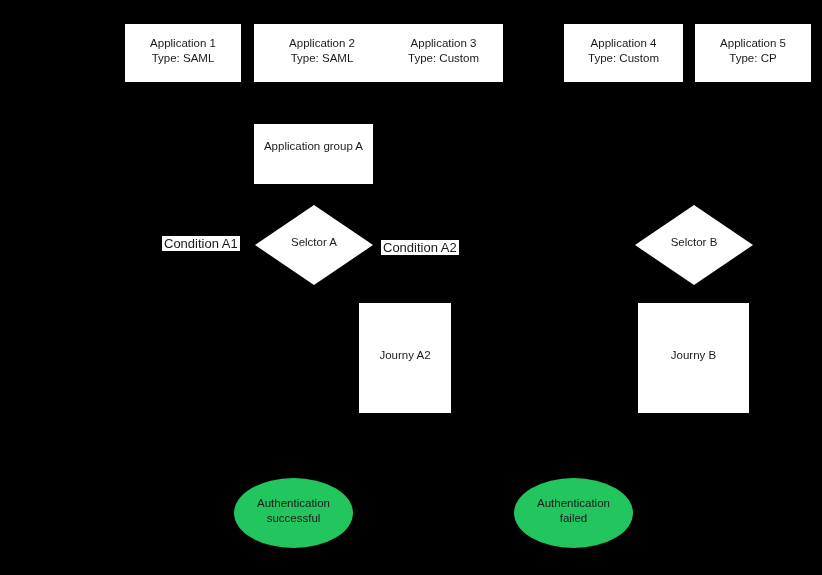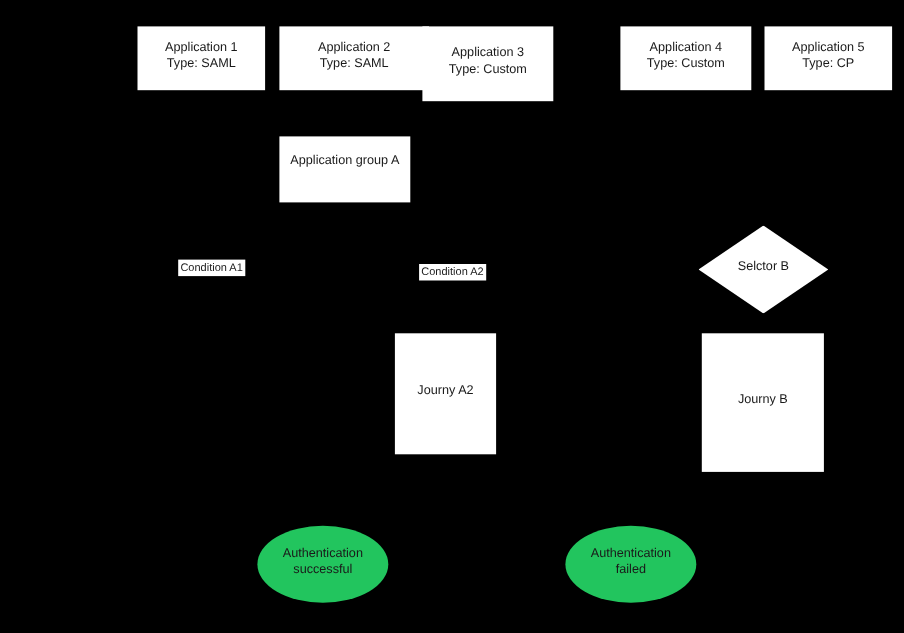--- a/index.html
+++ b/index.html
@@ -59,21 +59,21 @@
   
   .ellipse {
     border-radius: 50%;
     background: #22c55e;
   }
   
   .cond {
     position: absolute;
     background: #ffffff;
     color: #1a1a1a;
-    font-size: 10px;
+    font-size: 13px;
     line-height: 13px;
     padding: 1px 2px;
     white-space: nowrap;
     box-sizing: border-box;
   }
 </style>
 </head>
 <body>
 
 <div id="canvas">
@@ -81,55 +81,58 @@
   <div class="node rect application" style="left:125px; top:24px; width:116px; height:58px;">
     <span class="label">Application 1
 Type: SAML</span>
   </div>
 
   <div class="node rect application" style="left:254px; top:24px; width:136px; height:58px;">
     <span class="label">Application 2
 Type: SAML</span>
   </div>
 
-  <div class="node rect application" style="left:384px; top:24px; width:119px; height:68px;">
+  <div class="node rect application" style="left:384px; top:24px; width:119px; height:58px;">
     <span class="label">Application 3
 Type: Custom</span>
   </div>
 
   <div class="node rect application" style="left:564px; top:24px; width:119px; height:58px;">
     <span class="label">Application 4
 Type: Custom</span>
   </div>
 
   <div class="node rect application" style="left:695px; top:24px; width:116px; height:58px;">
     <span class="label">Application 5
 Type: CP</span>
   </div>
 
   <div class="node rect group" style="left:254px; top:124px; width:119px; height:60px;">
     <span class="label">Application group A</span>
   </div>
 
 
+  <div class="node diamond" style="left:255px; top:205px; width:118px; height:80px;">
+    <span class="label">Selctor A</span>
+  </div>
 
   <div class="node diamond" style="left:635px; top:205px; width:118px; height:80px;">
     <span class="label">Selctor B</span>
   </div>
 
   <div class="cond" style="left:162px; top:236px;">Condition A1</div>
 
   <div class="cond" style="left:381px; top:240px;">Condition A2</div>
 
 
   <div class="node rect journey" style="left:359px; top:303px; width:92px; height:110px;">
     <span class="label">Journy A2</span>
   </div>
 
-  <div class="node rect journey" style="left:638px; top:303px; width:111px; height:126px;">
+  <div class="node rect journey" style="left:638px; top:303px; width:111px; height:110px;">
     <span class="label">Journy B</span>
   </div>
 
   <div class="node ellipse" style="left:234px; top:478px; width:119px; height:70px;">
     <span class="label">Authentication
 successful</span>
   </div>
 
   <div class="node ellipse" style="left:514px; top:478px; width:119px; height:70px;">
     <span class="label">Authentication

